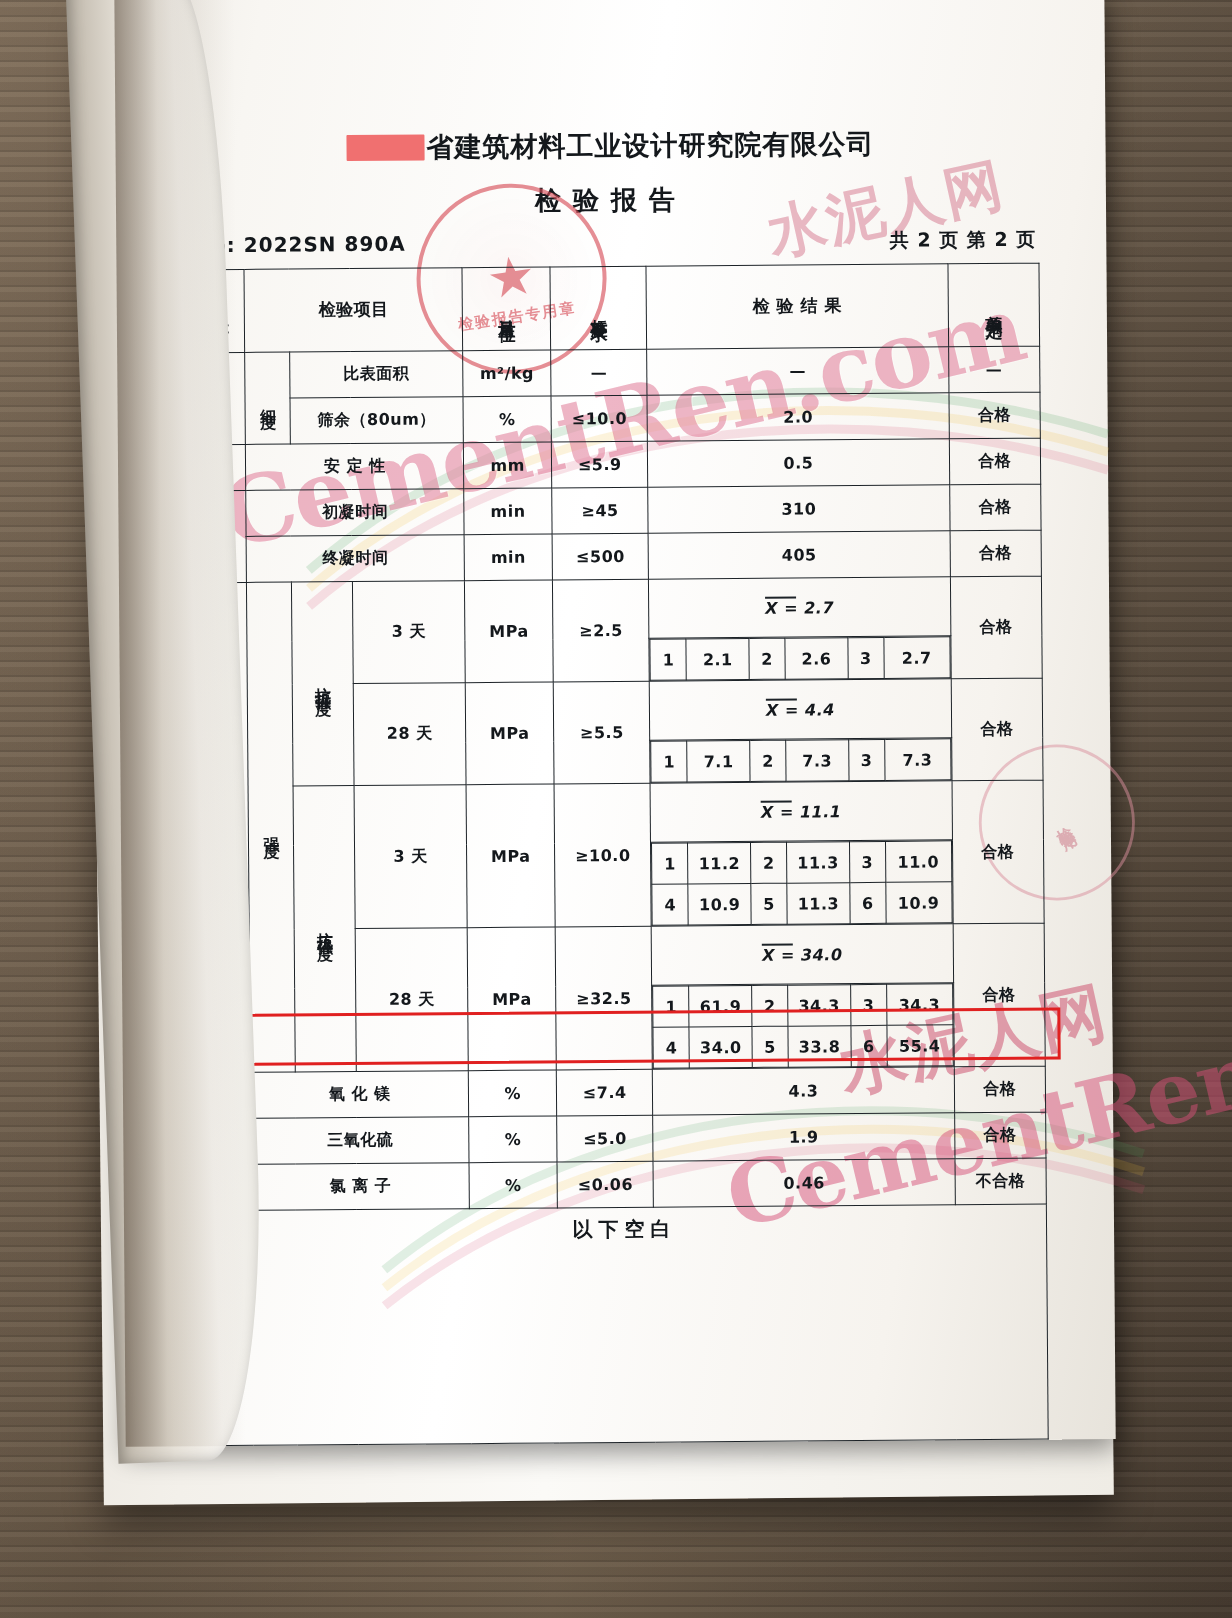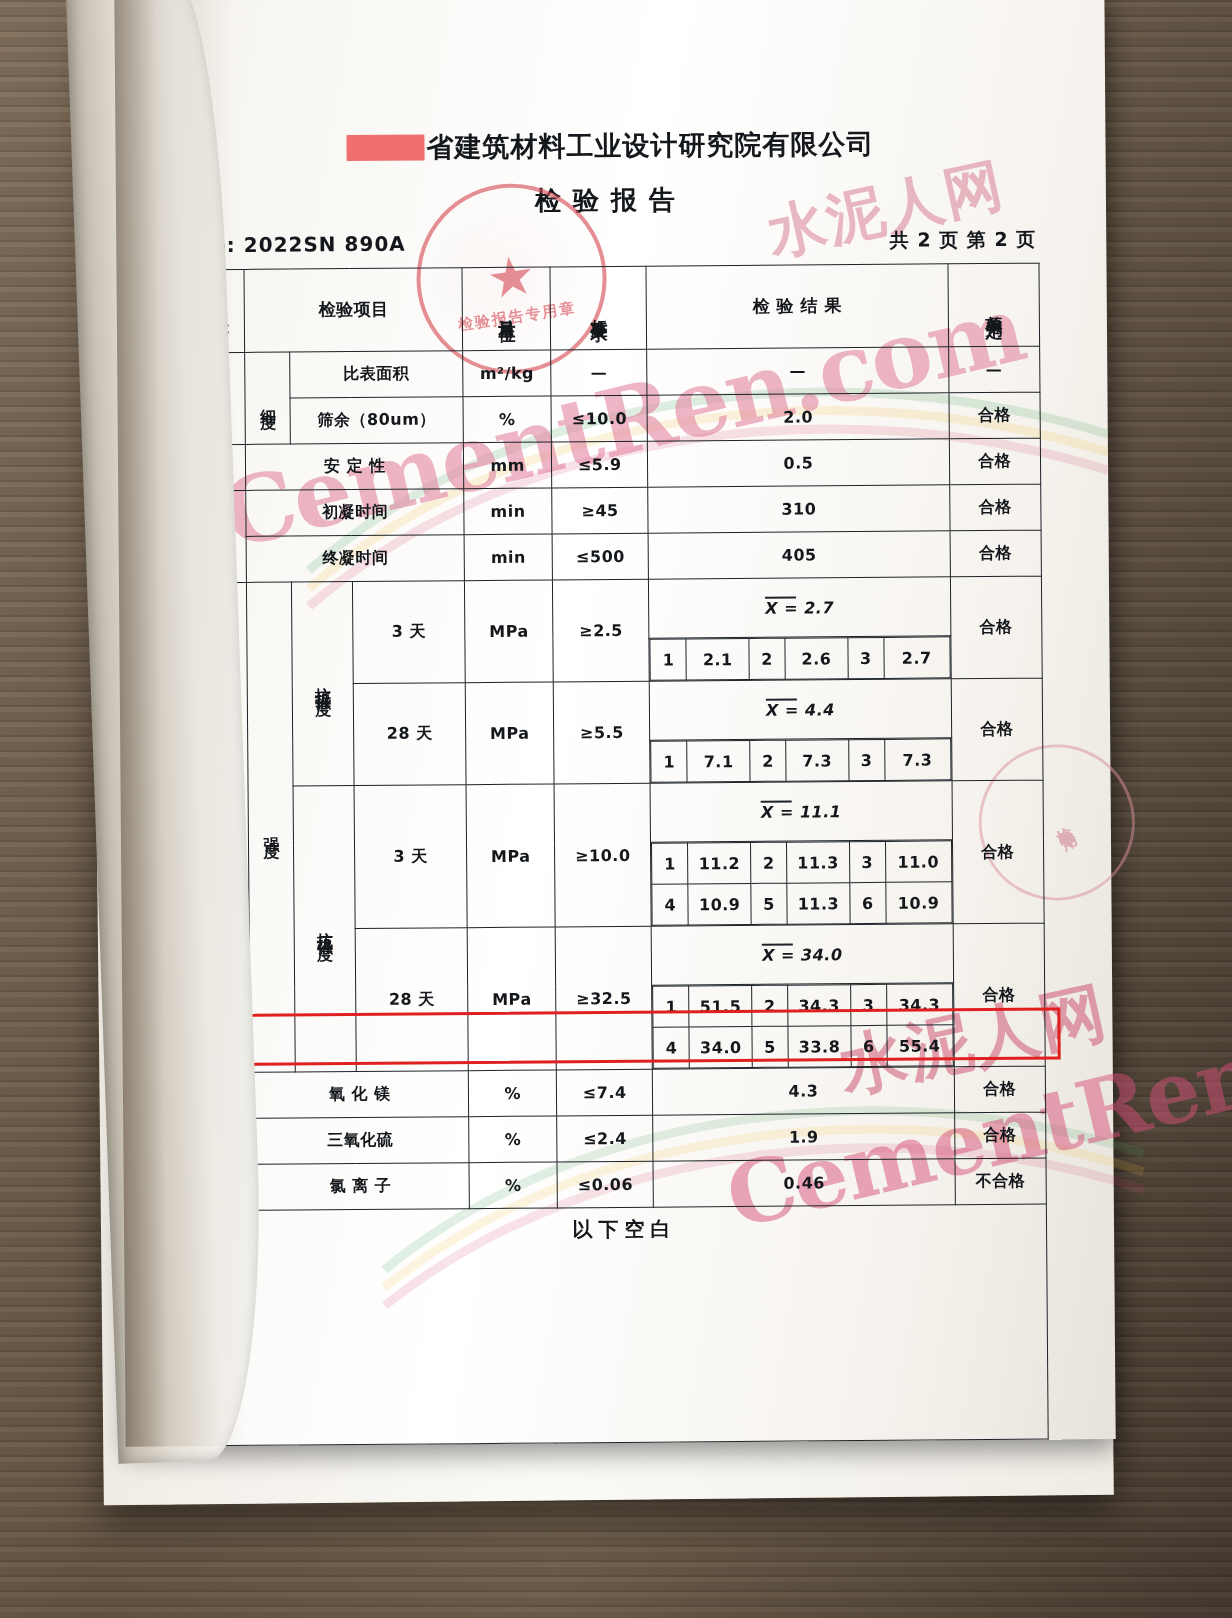--- a/index.html
+++ b/index.html
@@ -397,21 +397,21 @@
             <span>34.0</span>
           </td>
           <td rowspan="2">合格</td>
         </tr>
         <tr>
           <td class="nest-wrap">
             <table class="nested">
               <tbody>
                     <tr>
                 <td style="width:12%">1</td>
-                <td style="width:21%">51.5</td>
+                <td style="width:21%">61.9</td>
                 <td style="width:12%">2</td>
                 <td style="width:21%">34.3</td>
                 <td style="width:12%">3</td>
                 <td style="width:22%">34.3</td>
               </tr>
               <tr>
                 <td>4</td>
                 <td>34.0</td>
                 <td>5</td>
                 <td>33.8</td>
@@ -428,21 +428,21 @@
           <td colspan="3" class="sp-mid">氧 化 镁</td>
           <td>%</td>
           <td>≤7.4</td>
           <td>4.3</td>
           <td>合格</td>
         </tr>
         <tr class="r1">
           <td>6</td>
           <td colspan="3" class="sp-mid">三氧化硫</td>
           <td>%</td>
-          <td>≤2.4</td>
+          <td>≤5.0</td>
           <td>1.9</td>
           <td>合格</td>
         </tr>
         <tr class="r1">
           <td>7</td>
           <td colspan="3" class="sp-mid">氯 离 子</td>
           <td>%</td>
           <td>≤0.06</td>
           <td>0.46</td>
           <td>不合格</td>

